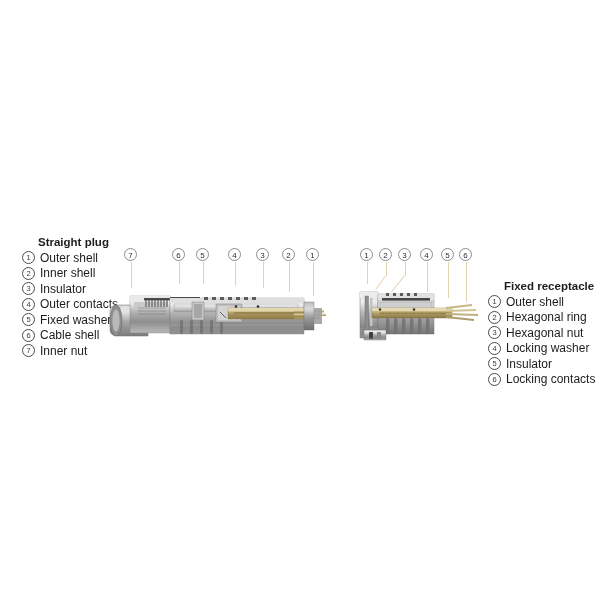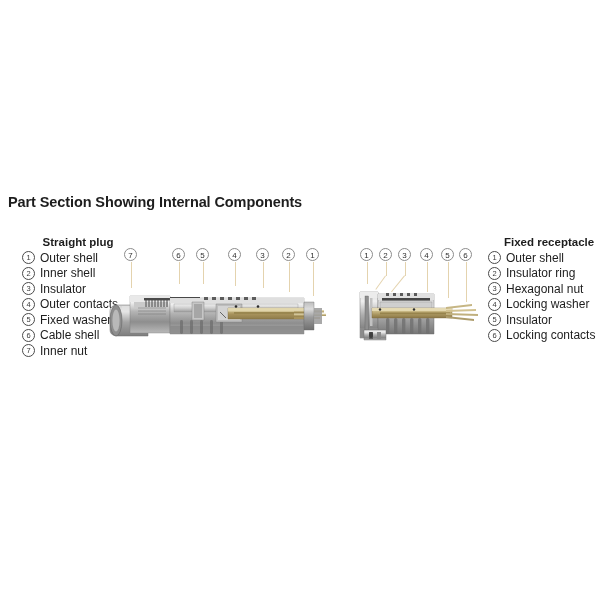--- a/index.html
+++ b/index.html
@@ -38,22 +38,22 @@
   .legend-left  { left: 22px;  top: 236px; }
   .legend-right { left: 488px; top: 236px; }
 
   .legend-title {
     font-size: 11.5px;
     font-weight: bold;
     color: #1d1d1d;
     white-space: nowrap;
     margin-bottom: 2px;
   }
-  .legend-left .legend-title  { padding-left: 16px; text-align: center; }
-  .legend-right .legend-title { padding-left: 16px; }
+  .legend-left .legend-title  { padding-left: 16px; }
+  .legend-right .legend-title { padding-left: 16px; margin-top: 44px; }
 
   .legend-row {
     display: flex;
     align-items: center;
     height: 15.5px;
     white-space: nowrap;
   }
   .legend-num {
     width: 11px; height: 11px;
     min-width: 11px;
@@ -101,21 +101,20 @@
   }
 
   
   .art { position: absolute; z-index: 3; }
 </style>
 </head>
 <body>
 
 <div id="figure">
 
-  <div class="title">Part Section Showing Internal Components</div>
 
   <div class="legend legend-left">
     <div class="legend-title">Straight plug</div>
     <div id="legend-left-rows">
         <div class="legend-row">
           <span class="legend-num">1</span>
           <span class="legend-label">Outer shell</span>
         </div>
         <div class="legend-row">
           <span class="legend-num">2</span>
@@ -146,21 +145,21 @@
 
   <div class="legend legend-right">
     <div class="legend-title">Fixed receptacle</div>
     <div id="legend-right-rows">
         <div class="legend-row">
           <span class="legend-num">1</span>
           <span class="legend-label">Outer shell</span>
         </div>
         <div class="legend-row">
           <span class="legend-num">2</span>
-          <span class="legend-label">Insulator ring</span>
+          <span class="legend-label">Hexagonal ring</span>
         </div>
         <div class="legend-row">
           <span class="legend-num">3</span>
           <span class="legend-label">Hexagonal nut</span>
         </div>
         <div class="legend-row">
           <span class="legend-num">4</span>
           <span class="legend-label">Locking washer</span>
         </div>
         <div class="legend-row">

